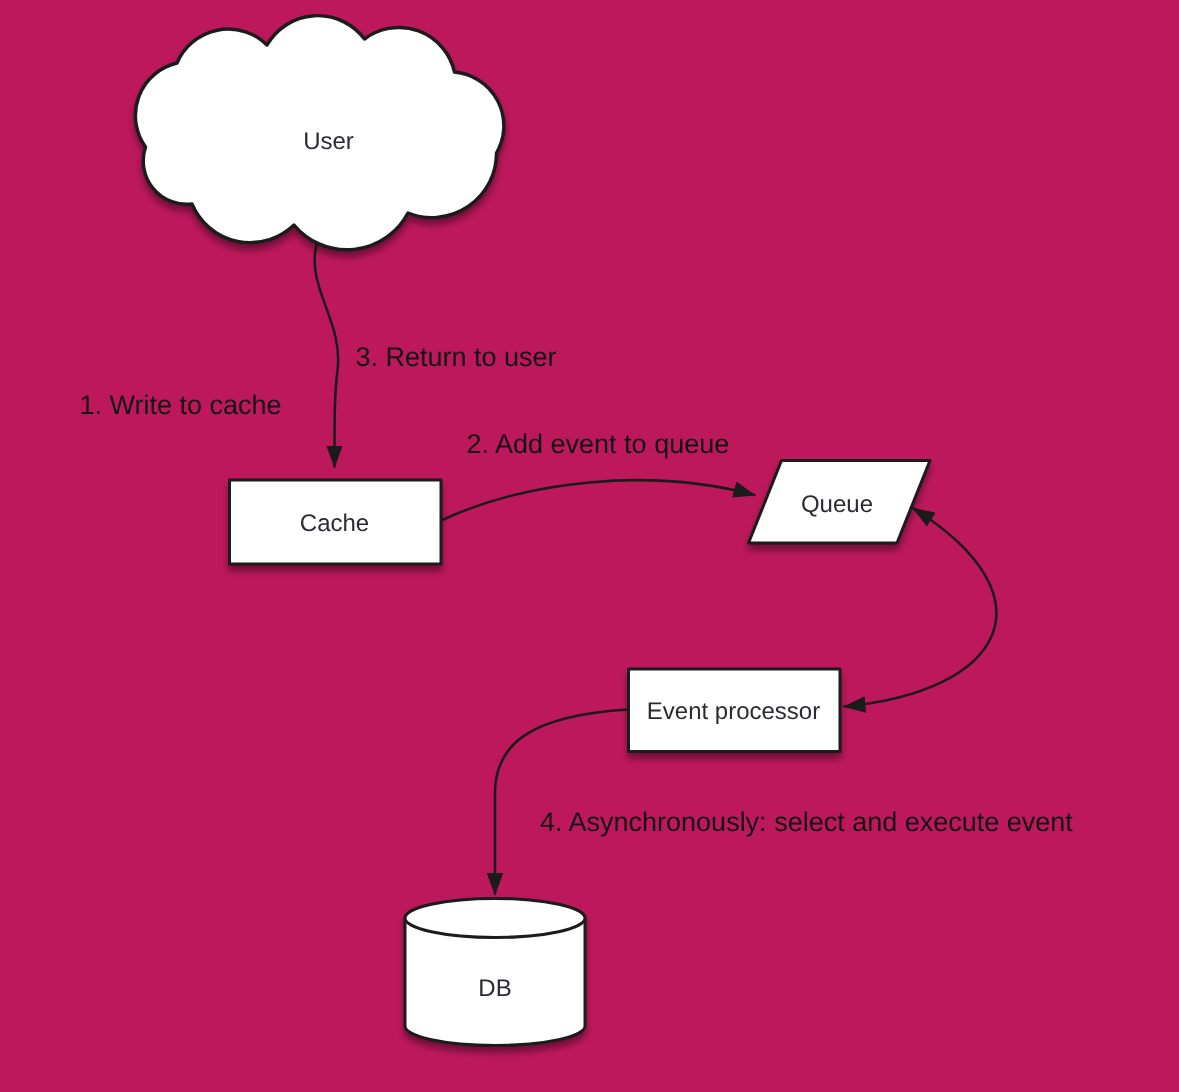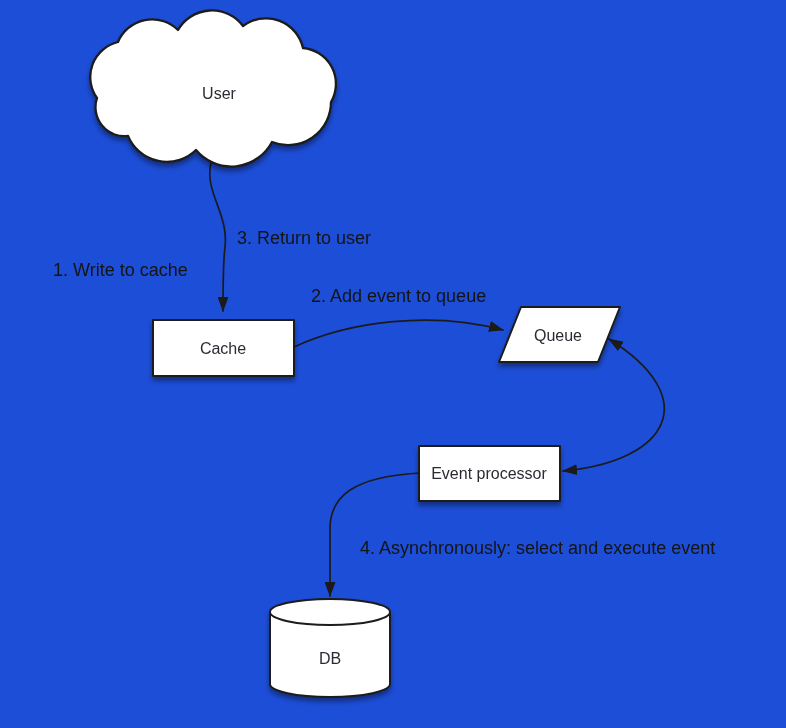--- a/index.html
+++ b/index.html
@@ -4,21 +4,21 @@
 <style>
   html, body {
     margin: 0;
     padding: 0;
     background: #ffffff;
   }
   .stage {
     position: relative;
     width: 786px;
     height: 728px;
-    background: #1d4ed8;
+    background: #be185d;
     overflow: hidden;
     font-family: "Liberation Sans", "DejaVu Sans", sans-serif;
     text-align: center;
   }
   svg { display: block; }
   .shape {
     fill: #ffffff;
     stroke: #1b1b1b;
     stroke-width: 2;
     stroke-linejoin: round;

